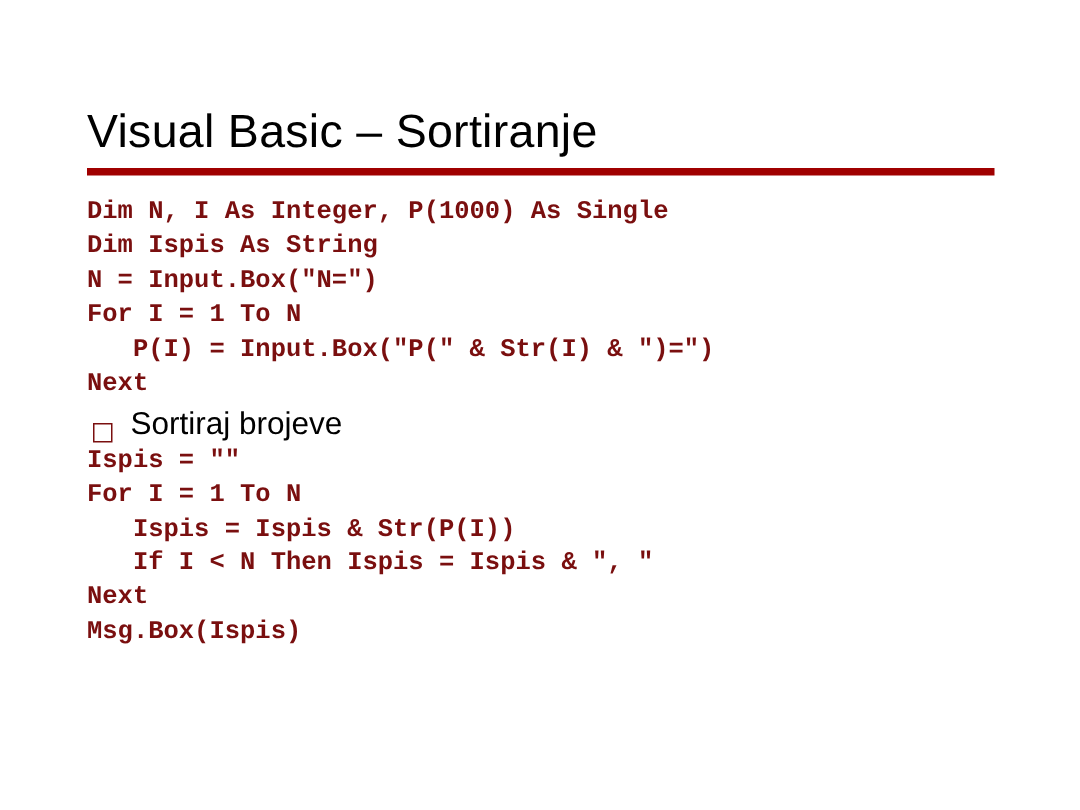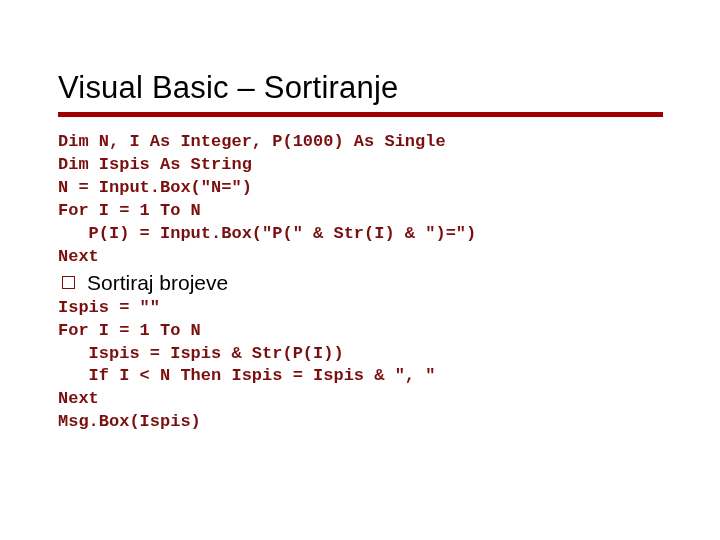--- a/index.html
+++ b/index.html
@@ -31,21 +31,21 @@
   .code {
     font-family: "Courier New", Courier, monospace;
     font-size: 17px;
     line-height: 1.35;
     color: #7a0f0f;
     white-space: pre;
     font-weight: bold;
   }
   .bullet-row {
     display: flex;
-    align-items: center;
+    align-items: flex-end;
     padding: 2px 0 2px 4px;
   }
   .bullet-box {
     width: 11px;
     height: 11px;
     border: 1.5px solid #7a0f0f;
     margin-right: 12px;
     flex: 0 0 auto;
   }
   .bullet-text {

